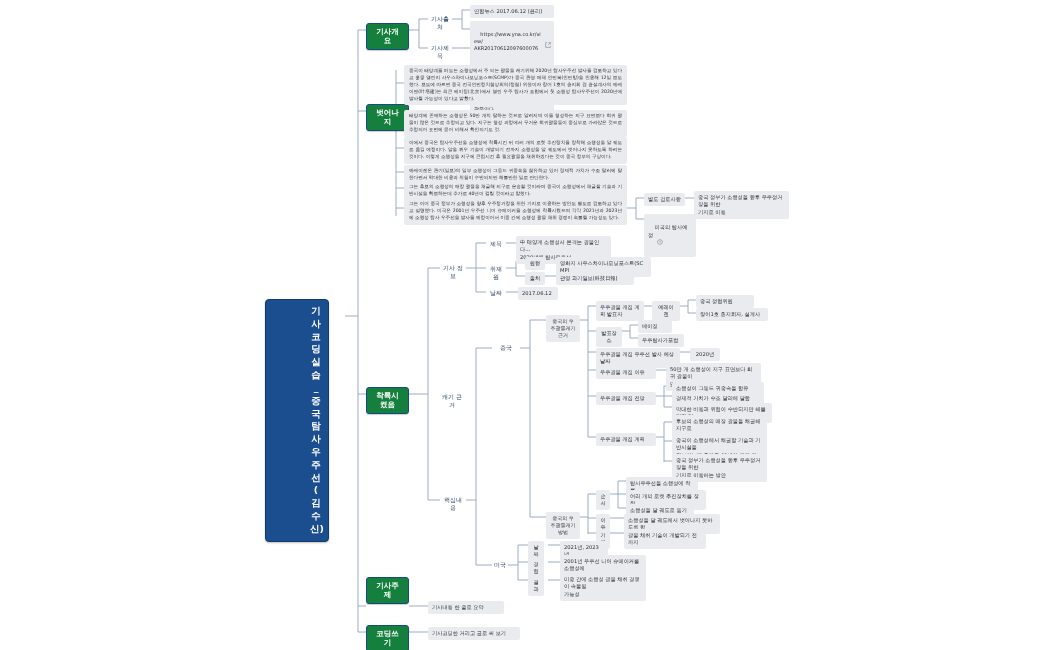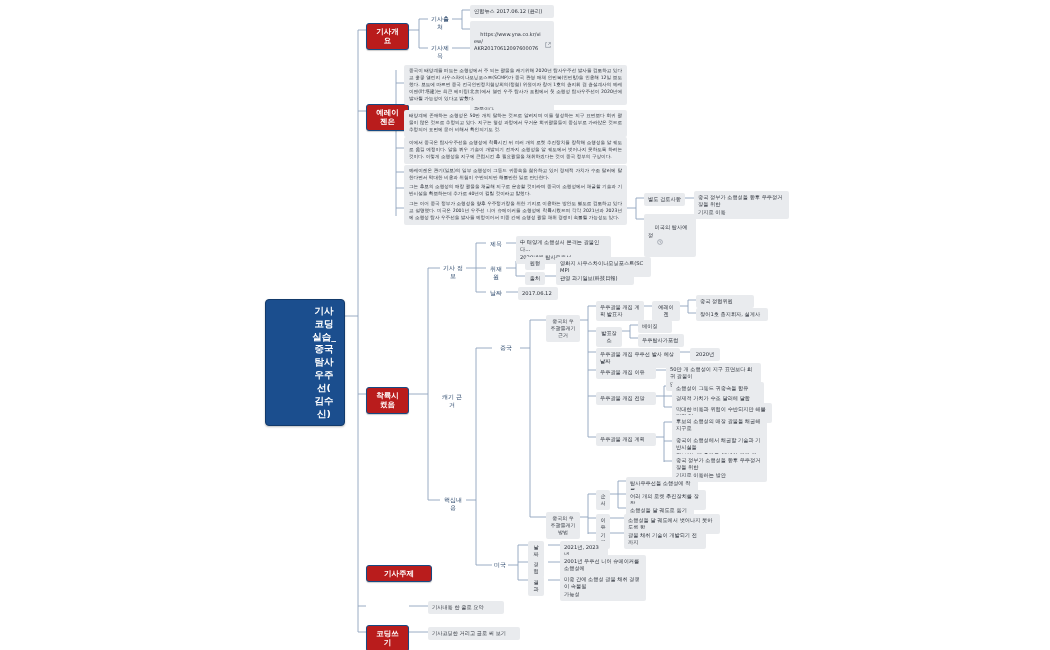--- a/index.html
+++ b/index.html
@@ -38,21 +38,21 @@
     font-weight: bold;
     font-size: 9.5px;
     text-align: center;
     padding: 5px 6px;
     line-height: 1.35;
     box-shadow: 0 1px 2px rgba(0,0,0,0.25);
   }
 
   
   .n-main {
-    background: #b91c1c;
+    background: #15803d;
     border: 1px solid #164a83;
     border-radius: 3px;
     color: #ffffff;
     font-weight: bold;
     font-size: 7.5px;
     text-align: center;
     padding: 3px 6px;
     box-shadow: 0 1px 1px rgba(0,0,0,0.2);
   }
 
@@ -243,21 +243,21 @@
       <path d="M518,580 H528"></path>
       <path d="M548,545 H560"></path>
       <path d="M548,562 H560"></path>
       <path d="M548,580 H560"></path>
 
       <path d="M409,606 H428"></path>
       <path d="M409,632 H428"></path>
     </g>
   </svg>
 
-  <div class="node n-root" style="left:265px; top:299px; width:80px;padding-left:44px;">기사코딩 실습_
+  <div class="node n-root" style="left:265px; top:299px; width:64px;padding-left:44px;">기사코딩 실습_
 중국탐사우주선(
 김수신)</div>
 
   <div class="node n-main" style="left:366px; top:23px; width:43px;">기사개요</div>
 
   <div class="node n-label" style="left:428px; top:14px; width:24px;">기사출처</div>
 
   <div class="node n-chip" style="left:470px; top:5px; width:84px;">연합뉴스 2017.06.12 (윤리)</div>
 
   <div class="node n-link" style="left:470px; top:21px; width:84px;">
@@ -273,21 +273,21 @@
 
   <div class="node n-link" style="left:470px; top:40px; width:84px;">
     <span>中 태양계 소행성서 본격는 광물인다…
 2020년에 탐사우주선</span>
     <svg class="ext-ico" viewBox="0 0 10 10">
       <path d="M3.5 1H1v8h8V6.5" fill="none" stroke="#5a6473" stroke-width="1"></path>
       <path d="M6 1h3v3M9 1L5 5" fill="none" stroke="#5a6473" stroke-width="1"></path>
     </svg>
   </div>
 
-  <div class="node n-main" style="left:366px; top:104px; width:43px;">예레이젠은</div>
+  <div class="node n-main" style="left:366px; top:104px; width:43px;">벗어나지</div>
 
   <div class="node n-para" style="left:404px; top:65px; width:223px;">중국이 태양계를 떠도는 소행성에서 주 되는 광물을 캐기위해 2020년 탐사우주선 발사를 검토하고 있다고 홍콩 열린지 사우스차이나모닝포스트(SCMP)가 중국 관영 매체 인민복(인민망)을 인용해 12일 보도했다. 보도에 따르면 중국 전국인민정치협상회의(정협) 위원이자 창어 1호의 총지휘 겸 총설계사의 예레이젠(叶培建)는 최근 베이징(北京)에서 열린 우주 탐사가 포럼에서 첫 소행성 탐사우주선이 2020년에 발사될 가능성이 있다고 밝혔다.</div>
   <div class="node n-para" style="left:404px; top:110px; width:223px;">태양계에 존재하는 소행성은 50만 개의 달하는 것으로 알려지며 이를 형성하는 지구 표면보다 희귀 광물이 많은 것으로 추정되고 있다. 지구는 형성 과정에서 무거운 희귀광물들이 중심부로 가라앉은 것으로 추정되어 표면에 묻어 비해서 확인되기도 것.</div>
   <div class="node n-para" style="left:404px; top:137px; width:223px;">이에서 중국은 탐사우주선을 소행성에 착륙시킨 뒤 여러 개의 로켓 추진장치를 장착해 소행성을 알 궤도로 옮길 예정이다. 알을 뷔우 기술이 개발되기 전까지 소행성을 알 궤도에서 벗어나지 못하도록 하려는 것이다. 이렇게 소행성을 지구에 근접시킨 후 필요광물을 채취하겠다는 것이 중국 정부의 구상이다.</div>
   <div class="node n-para" style="left:404px; top:165px; width:223px;">예레이젠은 관기(일보)의 일부 소행성이 그동드 귀중속을 함유하고 있어 경제적 가치가 수조 달러에 달한다면서 막대한 비용과 위험이 수반되지만 해볼만한 일로 판단한다.</div>
   <div class="node n-para" style="left:404px; top:181px; width:223px;">그는 후보의 소행성의 매장 광물을 채굴해 지구로 운송할 것이라며 중국이 소행성에서 채굴할 기술과 기반시설을 확보하는데 추가로 40년이 걸릴 것이라고 말했다.</div>
   <div class="node n-para" style="left:404px; top:198px; width:223px;">그는 이어 중국 정부가 소행성을 향후 우주정거장을 위한 기지로 이용하는 방안도 별도로 검토하고 있다고 설명했다. 미국은 2001년 우주선 니어 슈메이커를 소행성에 착륙시켰으며 각각 2021년과 2023년에 소행성 탐사 우주선을 발사를 예정이어서 미중 간에 소행성 광물 채취 경쟁이 속불될 가능성도 있다.</div>
 
   <div class="node n-chip" style="left:644px; top:193px; width:41px; text-align:center;">별도 검토사항</div>
   <div class="node n-chip" style="left:694px; top:191px; width:95px;">중국 정부가 소행성을 향후 우주정거장을 위한
@@ -373,19 +373,19 @@
   <div class="node n-chip" style="left:560px; top:541px; width:48px;">2021년, 2023년</div>
 
   <div class="node n-chip" style="left:528px; top:558px; width:16px; text-align:center;">경험</div>
   <div class="node n-chip" style="left:560px; top:555px; width:86px;">2001년 우주선 니어 슈메이커를 소행성에
 착륙시켰음</div>
 
   <div class="node n-chip" style="left:528px; top:576px; width:16px; text-align:center;">결과</div>
   <div class="node n-chip" style="left:560px; top:573px; width:86px;">미중 간에 소행성 광물 채취 경쟁이 속불될
 가능성</div>
 
-  <div class="node n-main" style="left:366px; top:565px; width:66px;">기사주제</div>
+  <div class="node n-main" style="left:366px; top:577px; width:43px;">기사주제</div>
   <div class="node n-chip" style="left:428px; top:601px; width:76px;">기사내용 한 줄로 요약</div>
 
   <div class="node n-main" style="left:366px; top:625px; width:43px;">코딩쓰기</div>
   <div class="node n-chip" style="left:428px; top:627px; width:92px;">기사코딩한 거리고 글로 써 보기</div>
 
 </div>
 
 </body></html>

